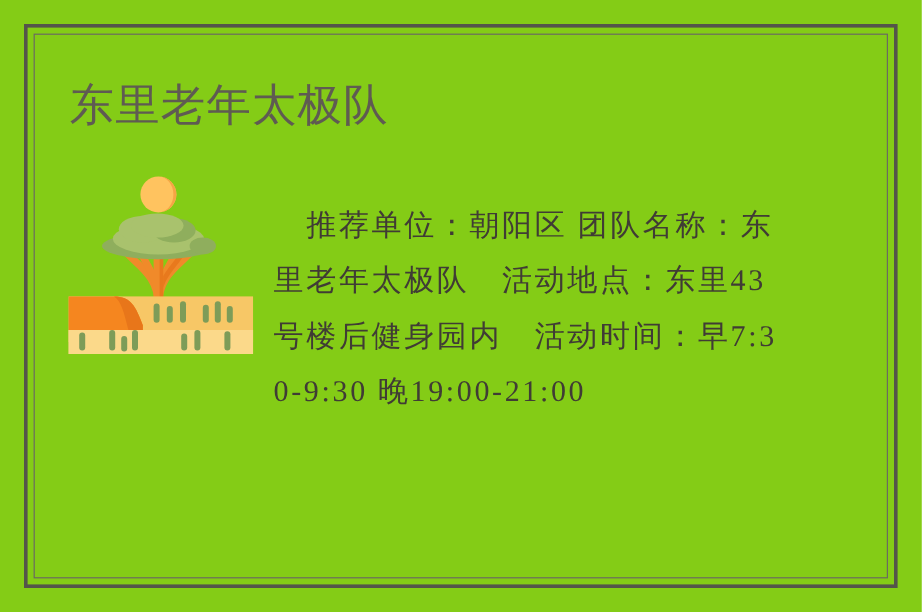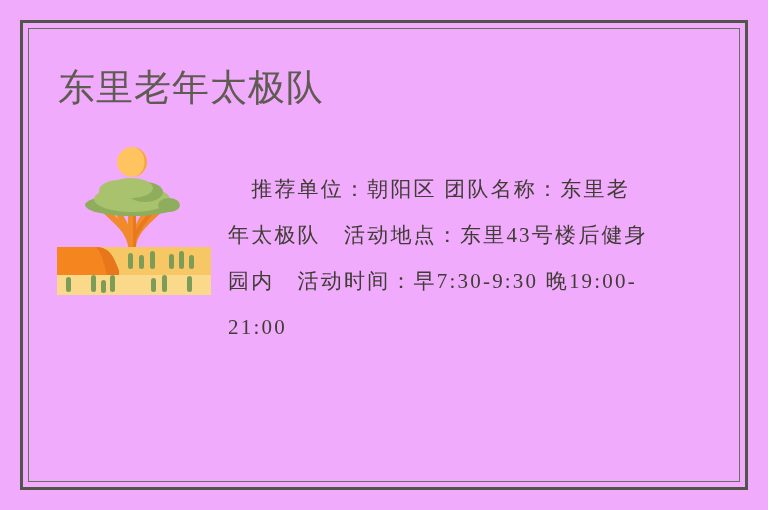--- a/index.html
+++ b/index.html
@@ -11,21 +11,21 @@
     height: 510px;
     background: #fdfdf4;
     font-family: "Liberation Sans", sans-serif;
     overflow: hidden;
   }
 
   .page {
     position: relative;
     width: 768px;
     height: 510px;
-    background: #f0abfc;
+    background: #84cc16;
     box-sizing: border-box;
   }
 
   
   .frame-outer {
     position: absolute;
     left: 20px;
     top: 20px;
     width: 728px;
     height: 470px;
@@ -65,21 +65,21 @@
   }
   .illus svg { display: block; width: 154px; height: 152px; }
 
   
   .info {
     position: absolute;
     left: 228px;
     top: 166px;
     width: 420px;
     font-family: "Liberation Serif", "DejaVu Serif", serif;
-    font-size: 21px;
+    font-size: 25px;
     line-height: 46px;
     color: #403c35;
     letter-spacing: 2.2px;
     word-break: break-all;
     text-align: left;
   }
   .info .indent { padding-left: 0; }
 </style>
 </head>
 <body>

